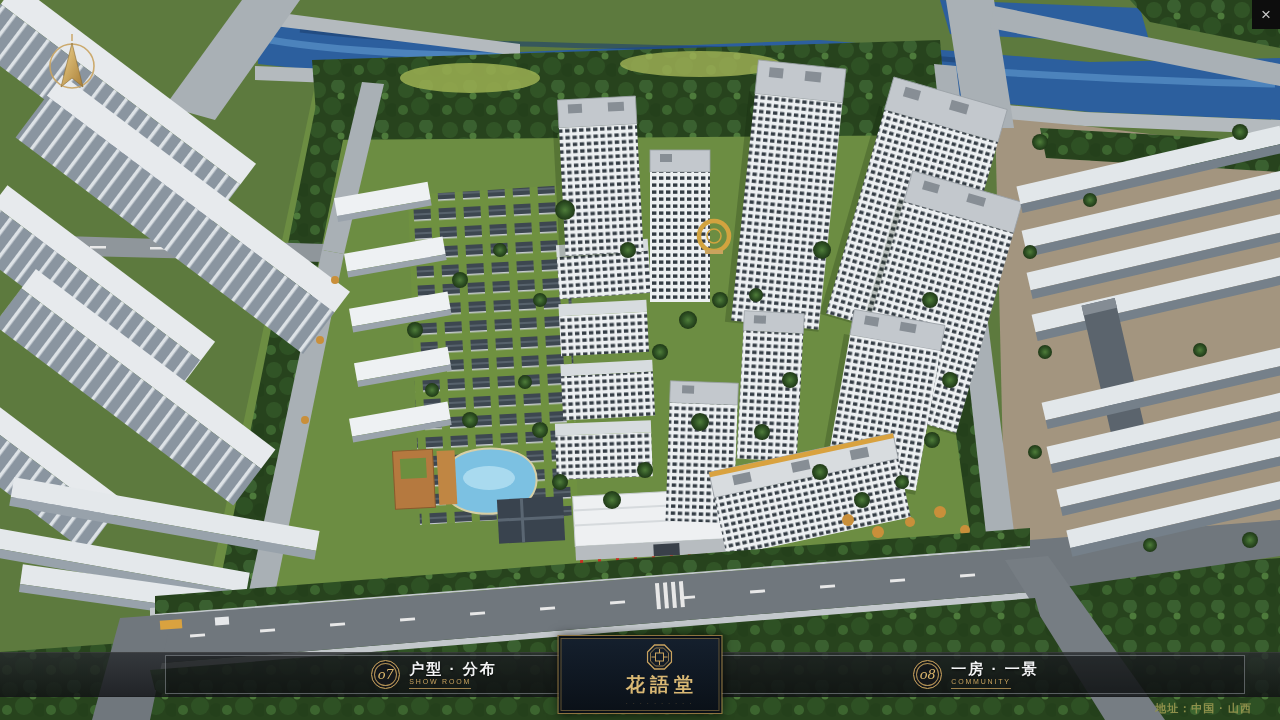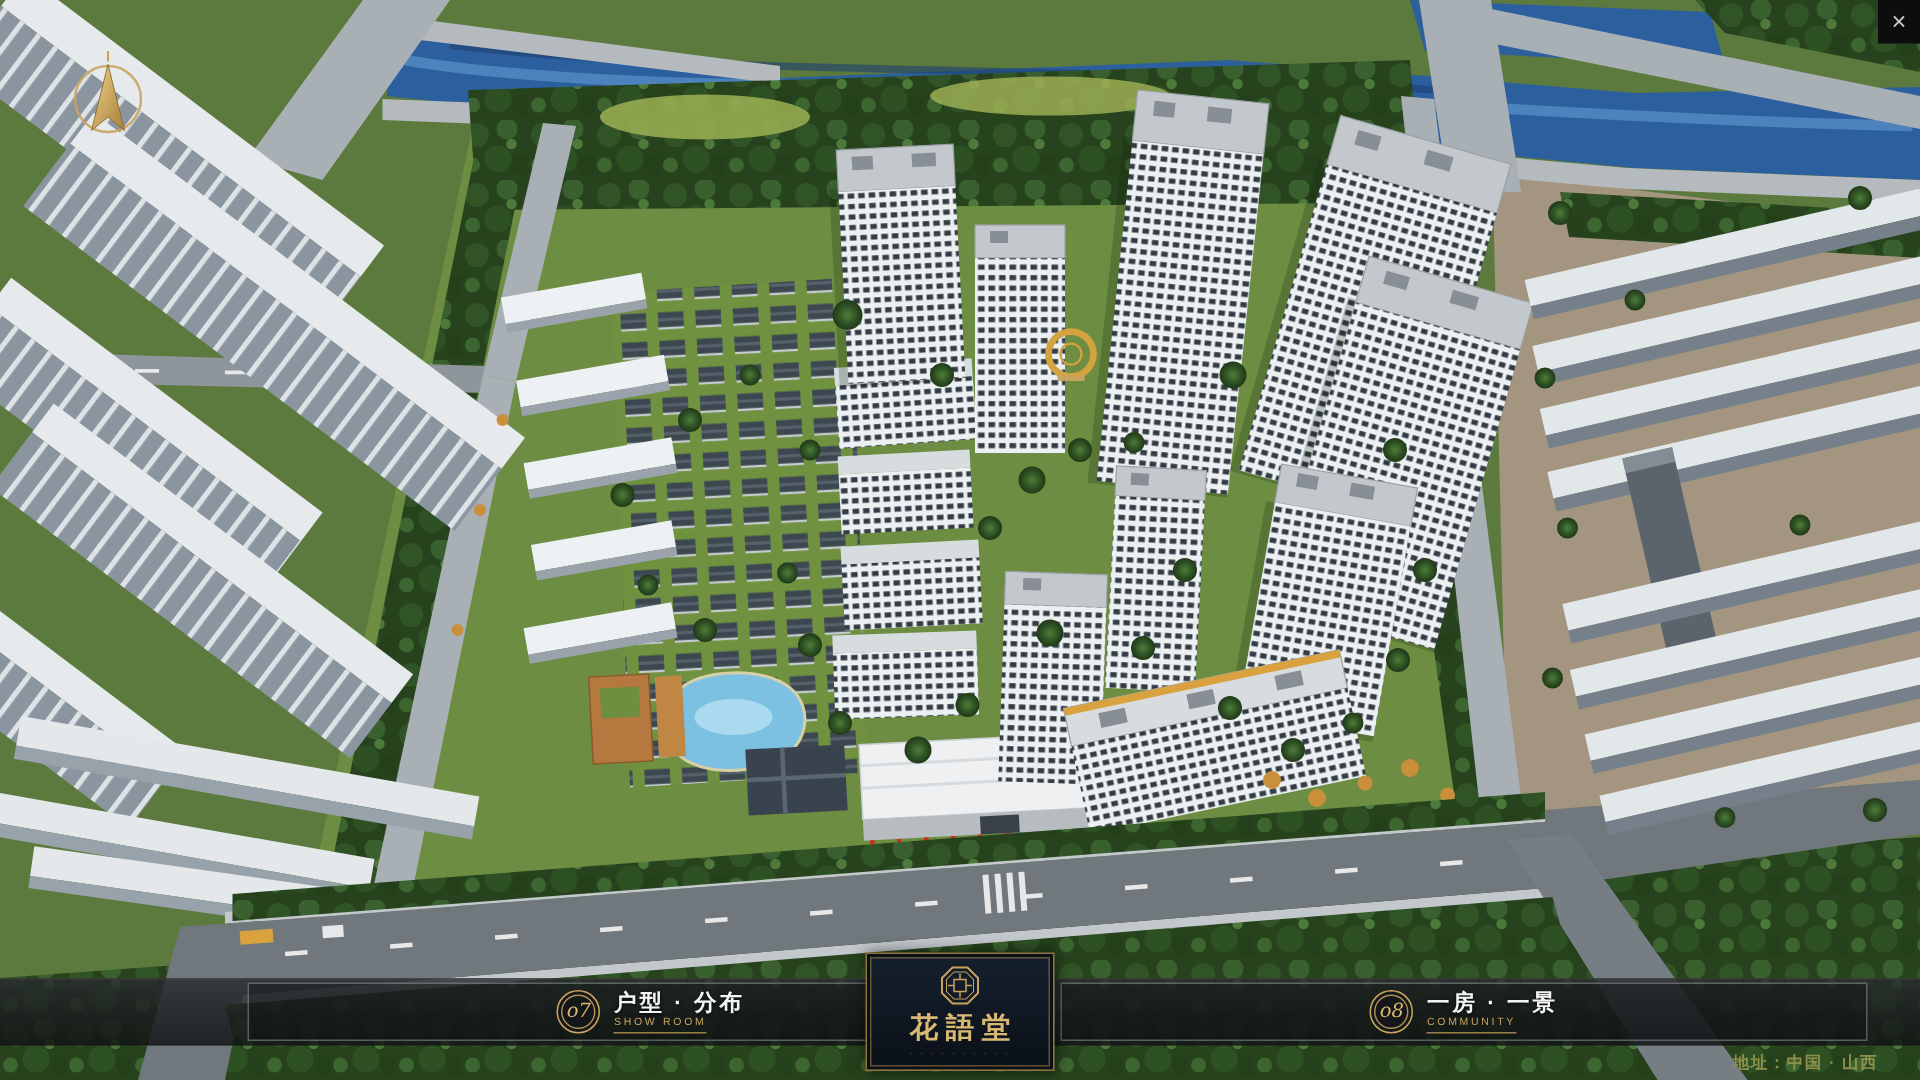--- a/index.html
+++ b/index.html
@@ -32,21 +32,21 @@
     text-shadow:0 1px 2px rgba(0,0,0,.8);}
   .nav-en{font-size:7px;color:#c9a35f;letter-spacing:1.8px;white-space:nowrap;
     border-bottom:1px solid rgba(201,163,95,.75);padding:1px 0 2px;}
   .nav-spacer{flex:0 0 130px;}
   
   .logo-panel{position:absolute;left:50%;transform:translateX(-50%);bottom:6px;
     width:124px;height:77px;z-index:40;cursor:pointer;
     background:linear-gradient(#15202e,#0a1017);
     border:1px solid #8f7440;
     box-shadow:inset 0 0 0 2px #0a1017, inset 0 0 0 3px rgba(143,116,64,.65), 0 0 10px rgba(0,0,0,.65);
-    display:flex;flex-direction:column;align-items:center;justify-content:center;gap:2px;}
+    display:flex;flex-direction:column;align-items:center;justify-content:center;gap:2px;padding-left:39px;}
   .logo-name{font-family:"DejaVu Serif","Liberation Serif",serif;font-weight:700;
     font-size:19px;color:#d9b874;letter-spacing:5px;text-indent:5px;}
   .logo-tag{font-size:5px;color:rgba(201,163,95,.8);letter-spacing:2px;}
   
   .address{position:absolute;right:28px;bottom:4px;z-index:45;color:#93934d;
     font-size:11px;font-weight:700;letter-spacing:1px;opacity:.95;}
 </style>
 </head>
 <body>
 

